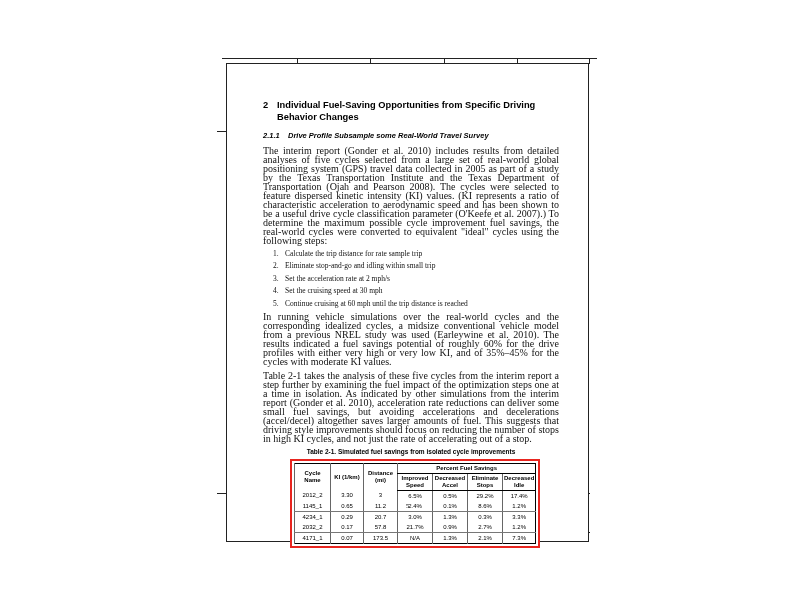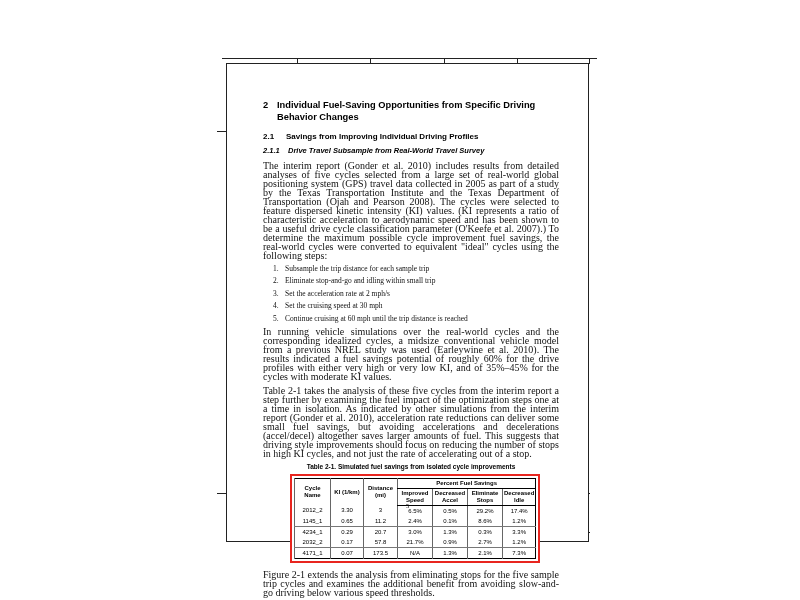--- a/index.html
+++ b/index.html
@@ -53,36 +53,32 @@
   <div class="rmark" style="top:532px;"></div>
   <div class="bmark" style="left:259px;"></div>
 
   <div class="page">
 
     <div class="h1">
       <span class="hnum">2</span>
       <span>Individual Fuel-Saving Opportunities from Specific Driving Behavior Changes</span>
     </div>
 
-    <div class="h2">
-      <span class="hnum">2.1</span>
-      <span>Savings from Improving Individual Driving Profiles</span>
-    </div>
 
     <div class="h3">
       <span class="hnum">2.1.1</span>
-      <span>Drive Travel Subsample from Real-World Travel Survey</span>
+      <span>Drive Profile Subsample some Real-World Travel Survey</span>
     </div>
 
     <p class="para">The interim report (Gonder et al. 2010) includes results from detailed analyses of five cycles selected from a large set of real-world global positioning system (GPS) travel data collected in 2005 as part of a study by the Texas Transportation Institute and the Texas Department of Transportation (Ojah and Pearson 2008). The cycles were selected to feature dispersed kinetic intensity (KI) values. (KI represents a ratio of characteristic acceleration to aerodynamic speed and has been shown to be a useful drive cycle classification parameter (O'Keefe et al. 2007).) To determine the maximum possible cycle improvement fuel savings, the real-world cycles were converted to equivalent "ideal" cycles using the following steps:</p>
 
     <div class="olist">
       <div class="li">
         <span class="num">1.</span>
-        <span>Subsample the trip distance for each sample trip</span>
+        <span>Calculate the trip distance for rate sample trip</span>
       </div>
       <div class="li">
         <span class="num">2.</span>
         <span>Eliminate stop-and-go and idling within small trip</span>
       </div>
       <div class="li">
         <span class="num">3.</span>
         <span>Set the acceleration rate at 2 mph/s</span>
       </div>
       <div class="li">
@@ -168,18 +164,17 @@
             <td>173.5</td>
             <td>N/A</td>
             <td>1.3%</td>
             <td>2.1%</td>
             <td>7.3%</td>
           </tr>
         </tbody>
       </table>
     </div>
 
-    <p class="para" style="margin-top:7px;">Figure 2-1 extends the analysis from eliminating stops for the five sample trip cycles and examines the additional benefit from avoiding slow-and-go driving below various speed thresholds.</p>
 
     <div class="page-num">5</div>
   </div>
 
 </div>
 
 </body></html>

